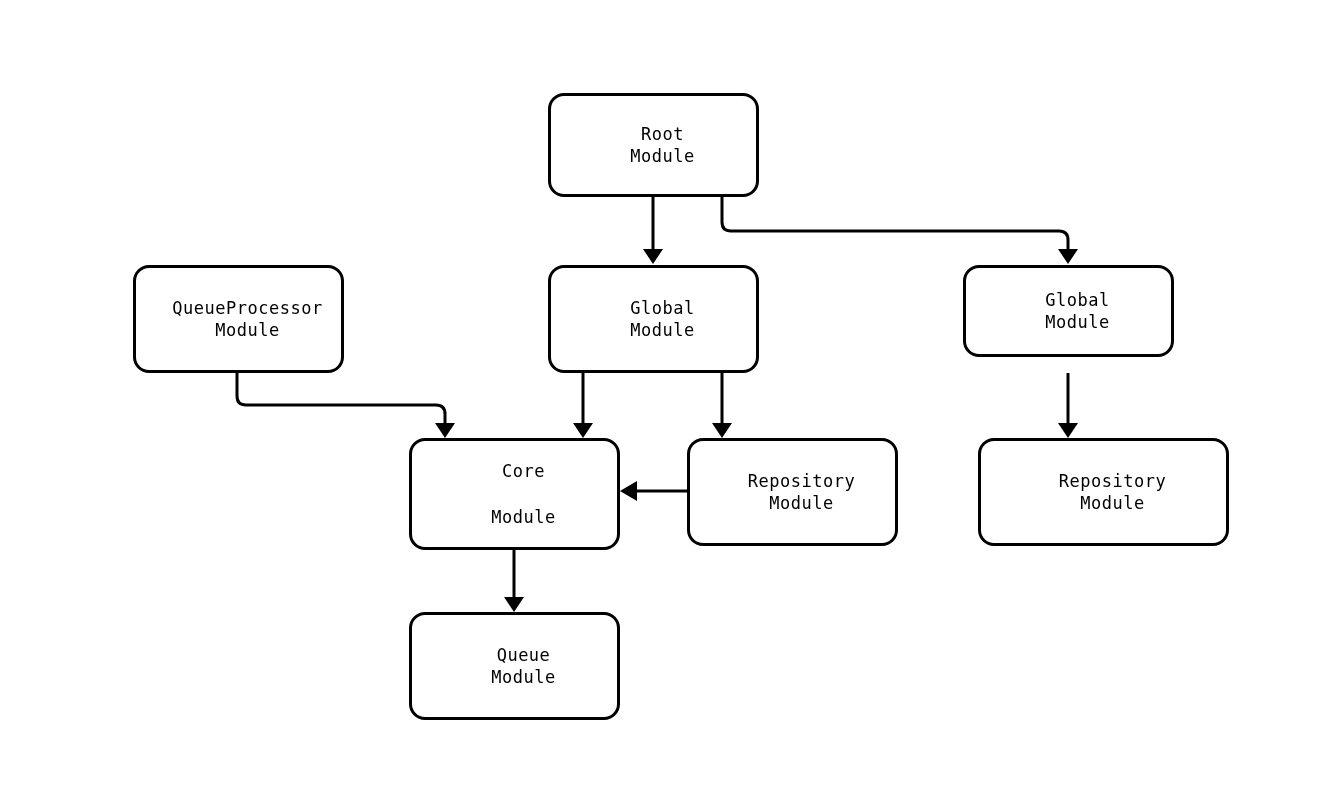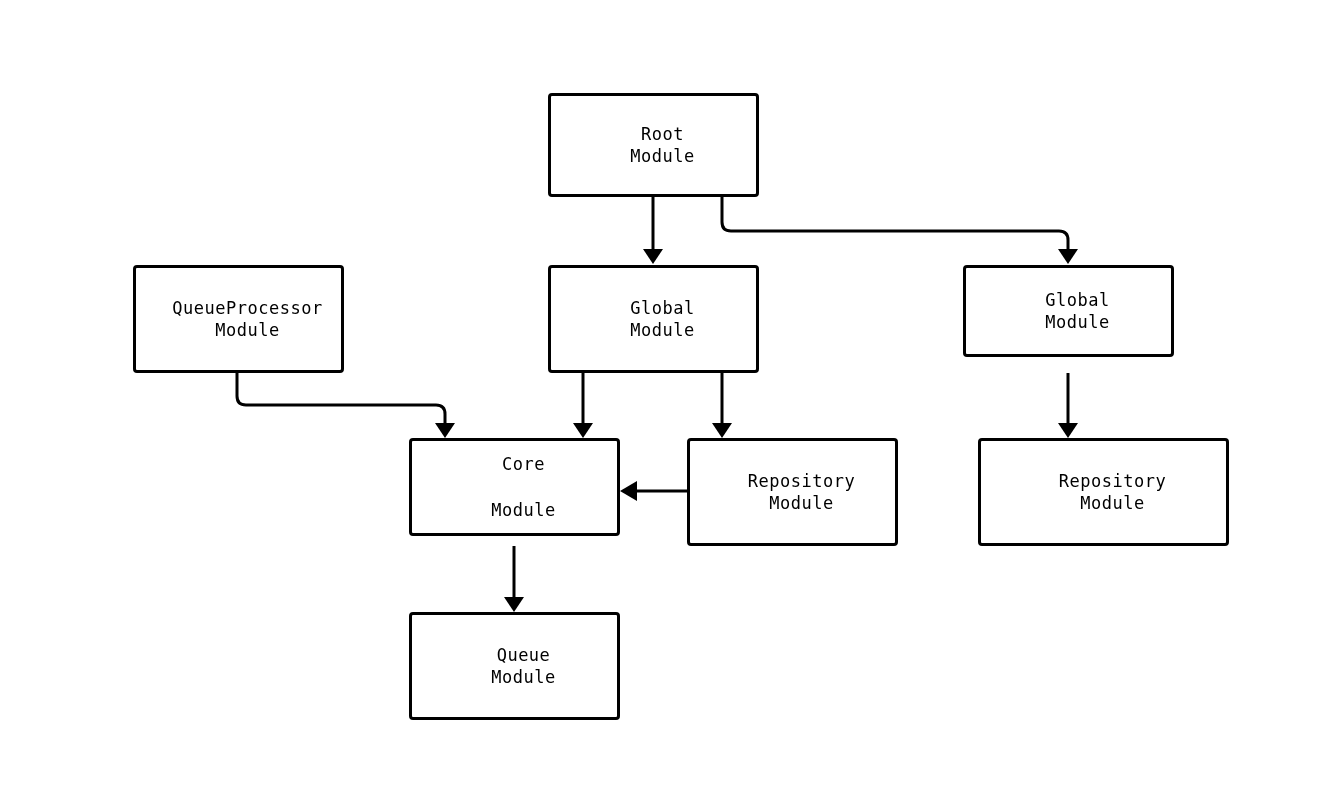--- a/index.html
+++ b/index.html
@@ -25,21 +25,21 @@
     left: 0;
     top: 0;
     width: 1337px;
     height: 809px;
   }
   .node {
     position: absolute;
     box-sizing: border-box;
     background: #ffffff;
     border: 3px solid #000000;
-    border-radius: 4px;
+    border-radius: 16px;
     display: flex;
     flex-direction: column;
     align-items: center;
     justify-content: center;
     z-index: 2;
     padding-left: 18px;
   }
   .node-label-line {
     font-size: 17px;
     line-height: 22px;
@@ -106,21 +106,21 @@
   <div class="node" style="left:548px; top:265px; width:211px; height:108px;">
     <div class="node-label-line">Global</div>
     <div class="node-label-line">Module</div>
   </div>
 
   <div class="node" style="left:963px; top:265px; width:211px; height:92px;">
     <div class="node-label-line">Global</div>
     <div class="node-label-line">Module</div>
   </div>
 
-  <div class="node" style="left:409px; top:438px; width:211px; height:98px;gap:24px;">
+  <div class="node" style="left:409px; top:438px; width:211px; height:112px;gap:24px;">
     <div class="node-label-line">Core</div>
     <div class="node-label-line">Module</div>
   </div>
 
   <div class="node" style="left:687px; top:438px; width:211px; height:108px;">
     <div class="node-label-line">Repository</div>
     <div class="node-label-line">Module</div>
   </div>
 
   <div class="node" style="left:963px; top:438px; width:251px; height:108px;margin-left:15px;">

